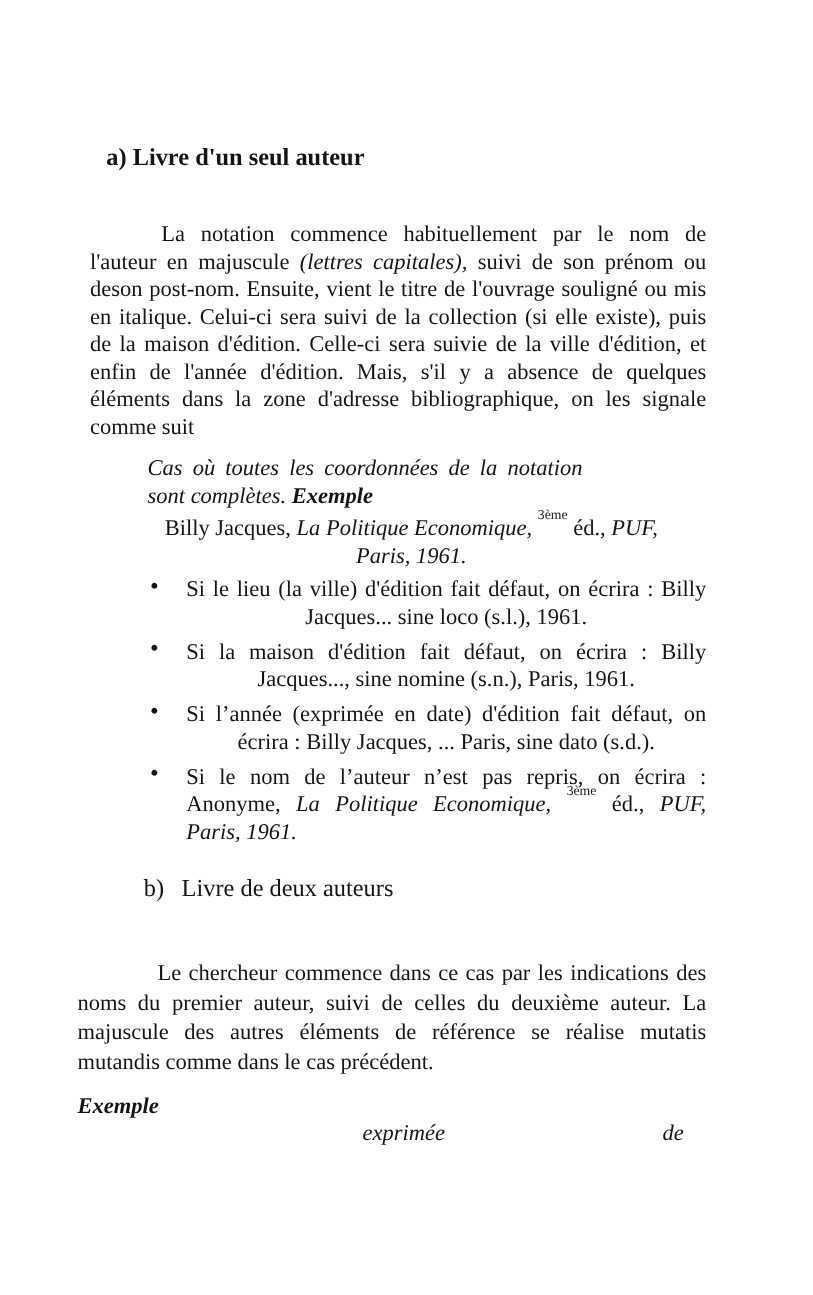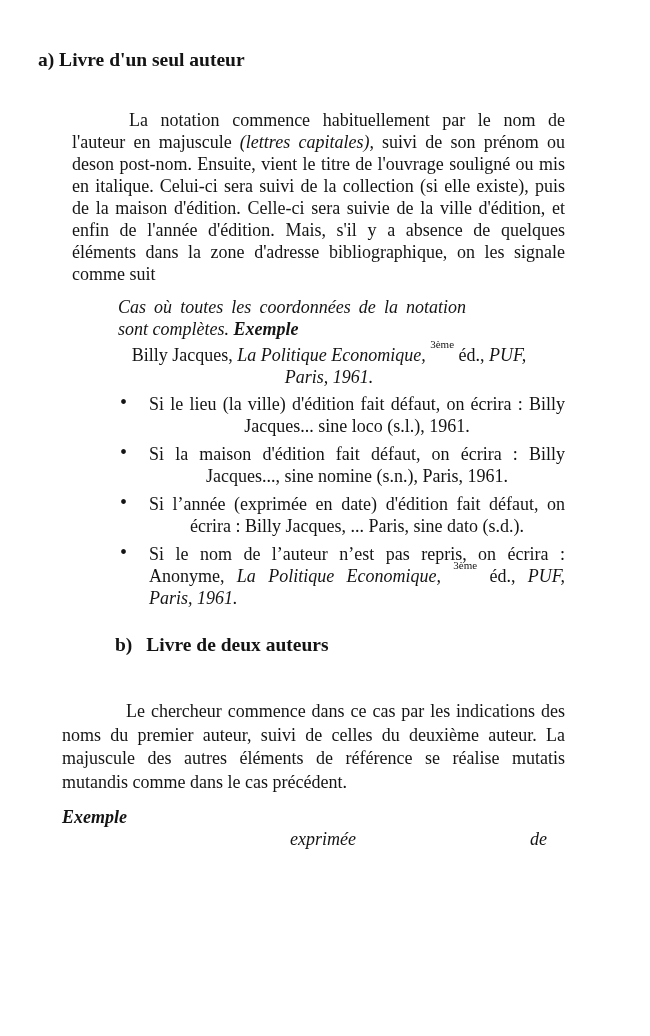--- a/index.html
+++ b/index.html
@@ -10,22 +10,22 @@
     color: #141414;
     overflow: hidden;
   }
   .page {
     position: relative;
     width: 650px; height: 1036px;
     background: #ffffff;
     box-sizing: border-box;
   }
   .h-a {
-    margin: 0 0 0 38px;
-    padding-top: 48px;
+    margin: 0 0 0 85px;
+    padding-top: 115px;
     font-size: 19.5px;
     font-weight: bold;
     line-height: 23px;
   }
   .para1 {
     margin: 38px 85px 0 72px;
     text-align: justify;
     text-indent: 57px;
     font-size: 18px;
     line-height: 22px;
@@ -70,21 +70,21 @@
     font-size: 20px;
   }
   .bullet-text {
     text-align: justify;
     text-align-last: center;
   }
   .bullet-text.last-left { text-align-last: left; }
   .h-b {
     margin: 24px 0 0 115px;
     font-size: 19.5px;
-    font-weight: bold;
+    font-weight: normal;
     line-height: 23px;
   }
   .h-b .h-b-text { margin-left: 14px; }
   .para2 {
     margin: 44px 85px 0 62px;
     text-align: justify;
     text-indent: 64px;
     font-size: 18px;
     line-height: 23.5px;
   }

